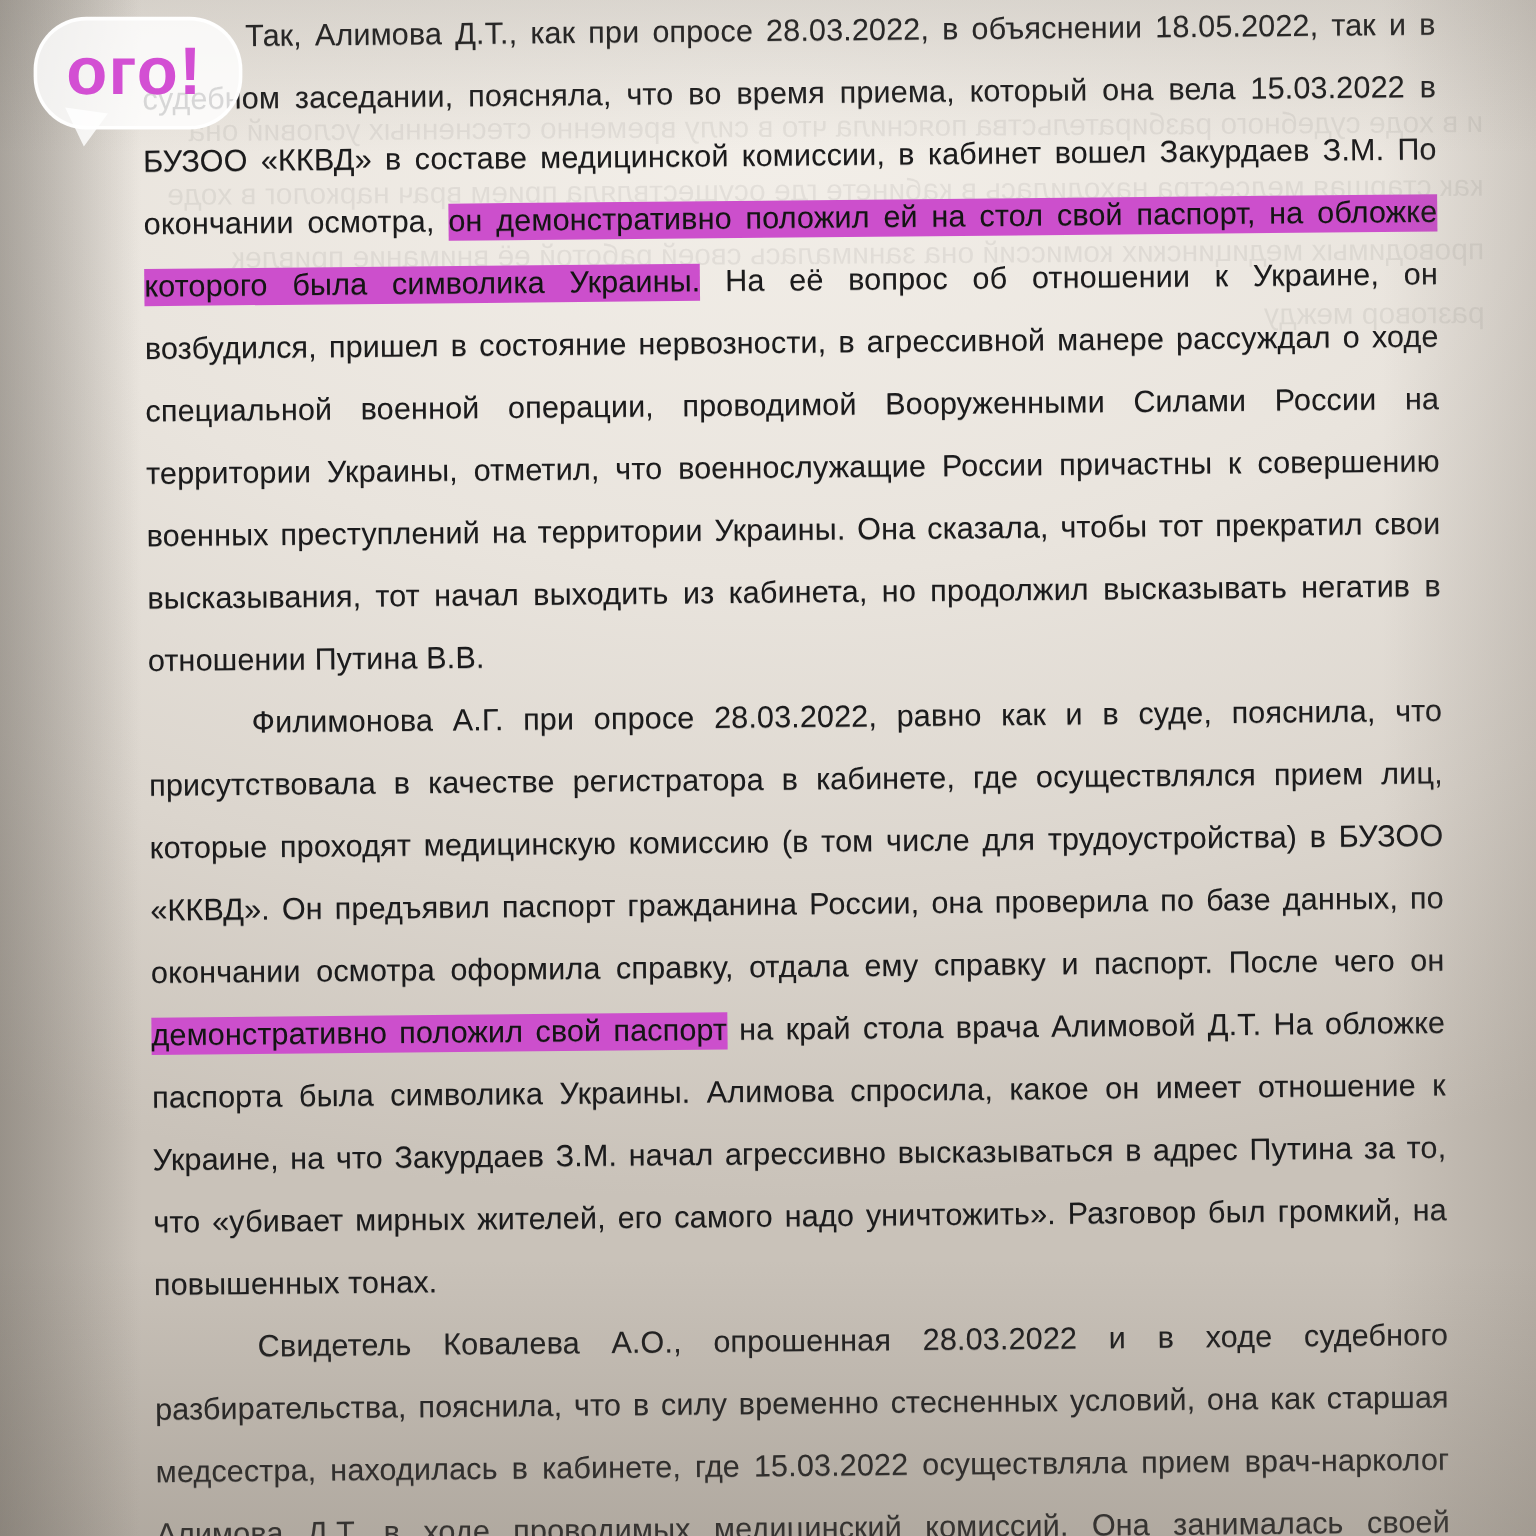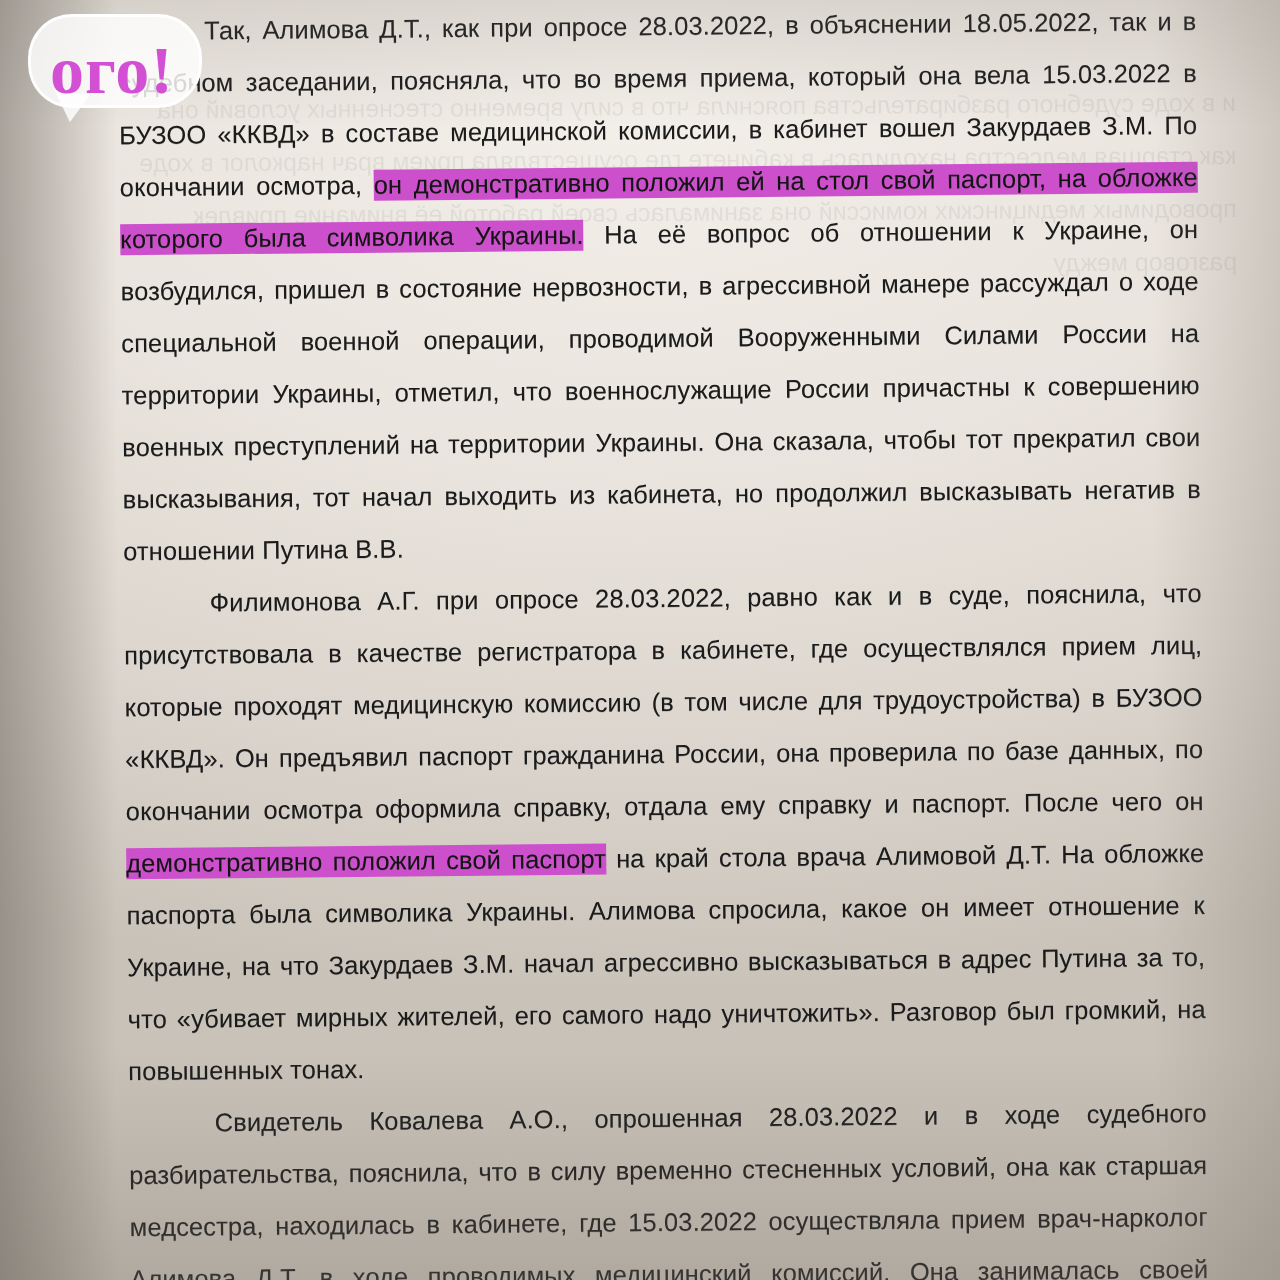--- a/index.html
+++ b/index.html
@@ -104,26 +104,25 @@
     transform: rotate(8deg);
   }
   #watermark .wm-text {
     position: absolute;
     left: 0; top: 6px;
     width: 188px;
     height: 88px;
     display: flex;
     align-items: center;
     justify-content: center;
-    font-family: Liberation Serif, serif;
+    font-family: Liberation Sans, sans-serif;
     font-weight: bold;
-    font-size: 68px;
+    font-size: 56px;
     color: #d34fd3;
     letter-spacing: 1px;
-    margin-top: 12px;
   }
   #edgeshadow {
     position: absolute;
     left: 0; top: 0; bottom: 0; width: 118px;
     background: linear-gradient(to right, rgba(90,85,78,0.35), rgba(90,85,78,0.0));
     pointer-events: none;
   }
 </style>
 </head>
 <body>

